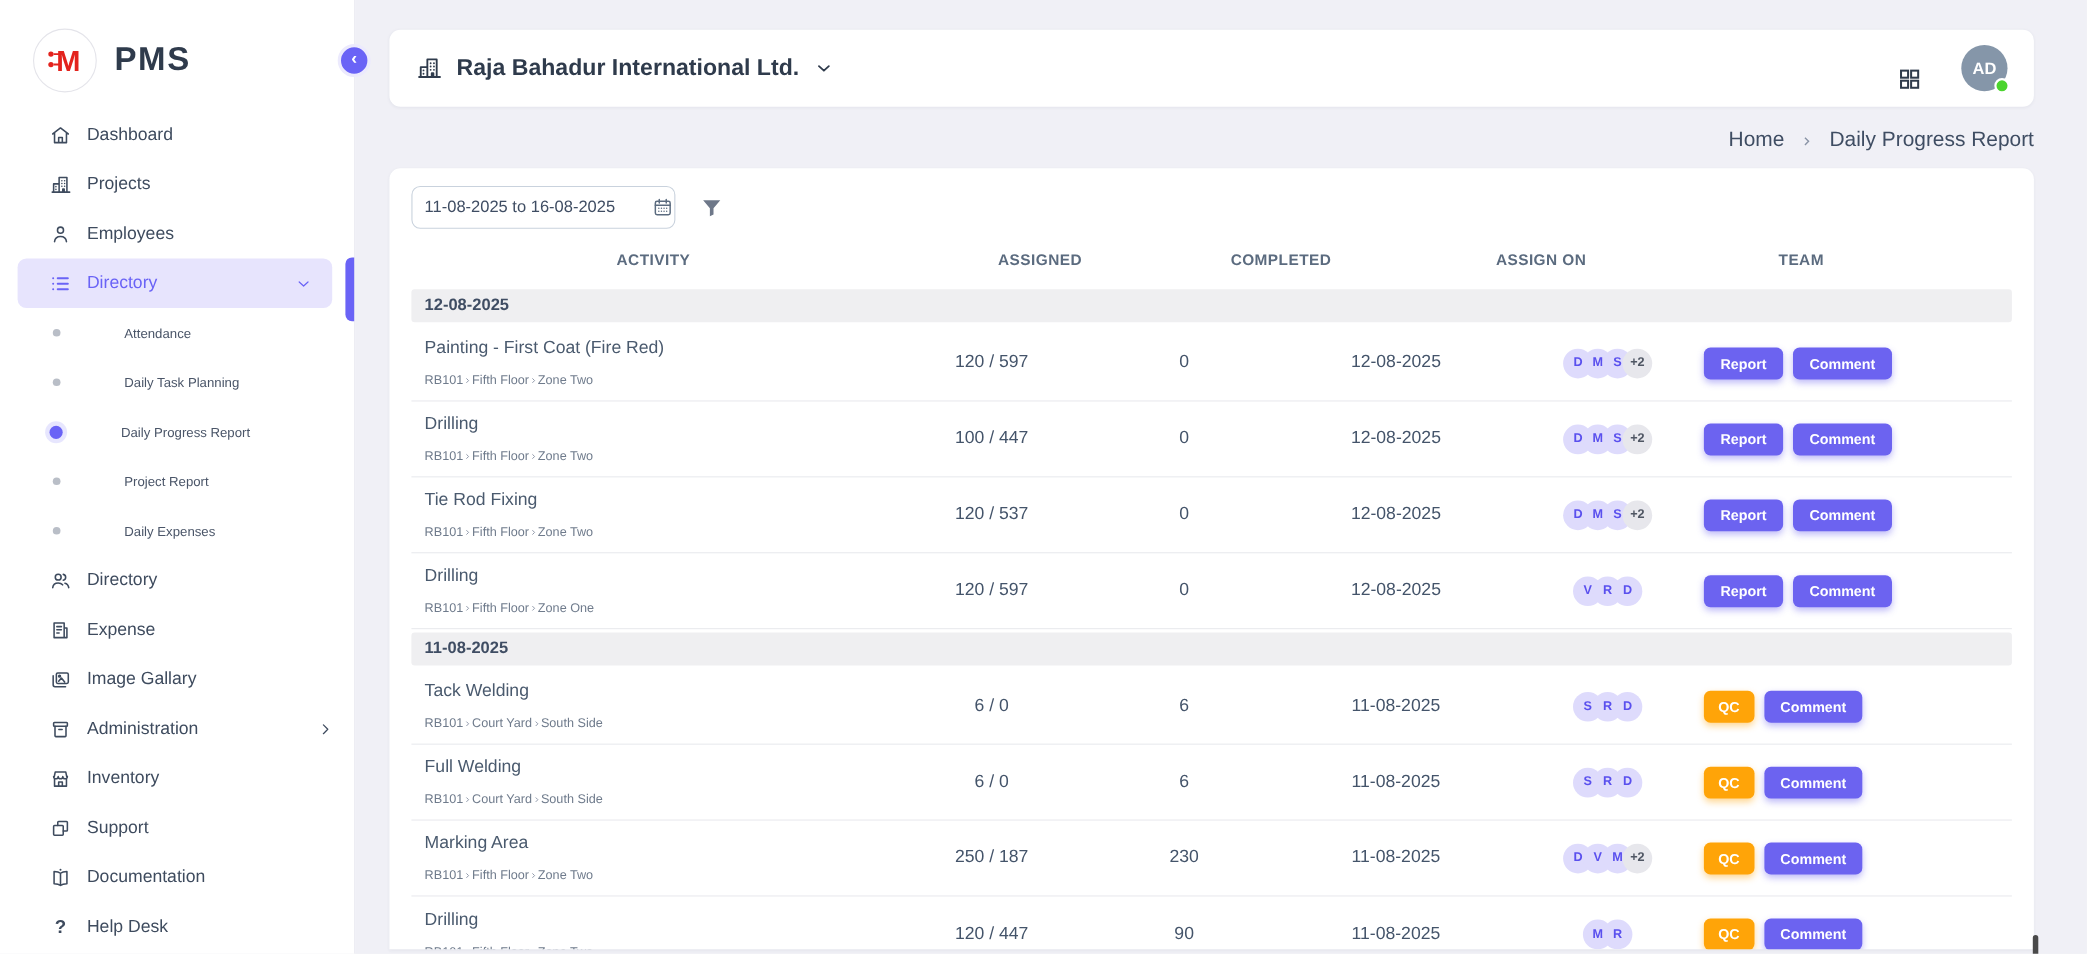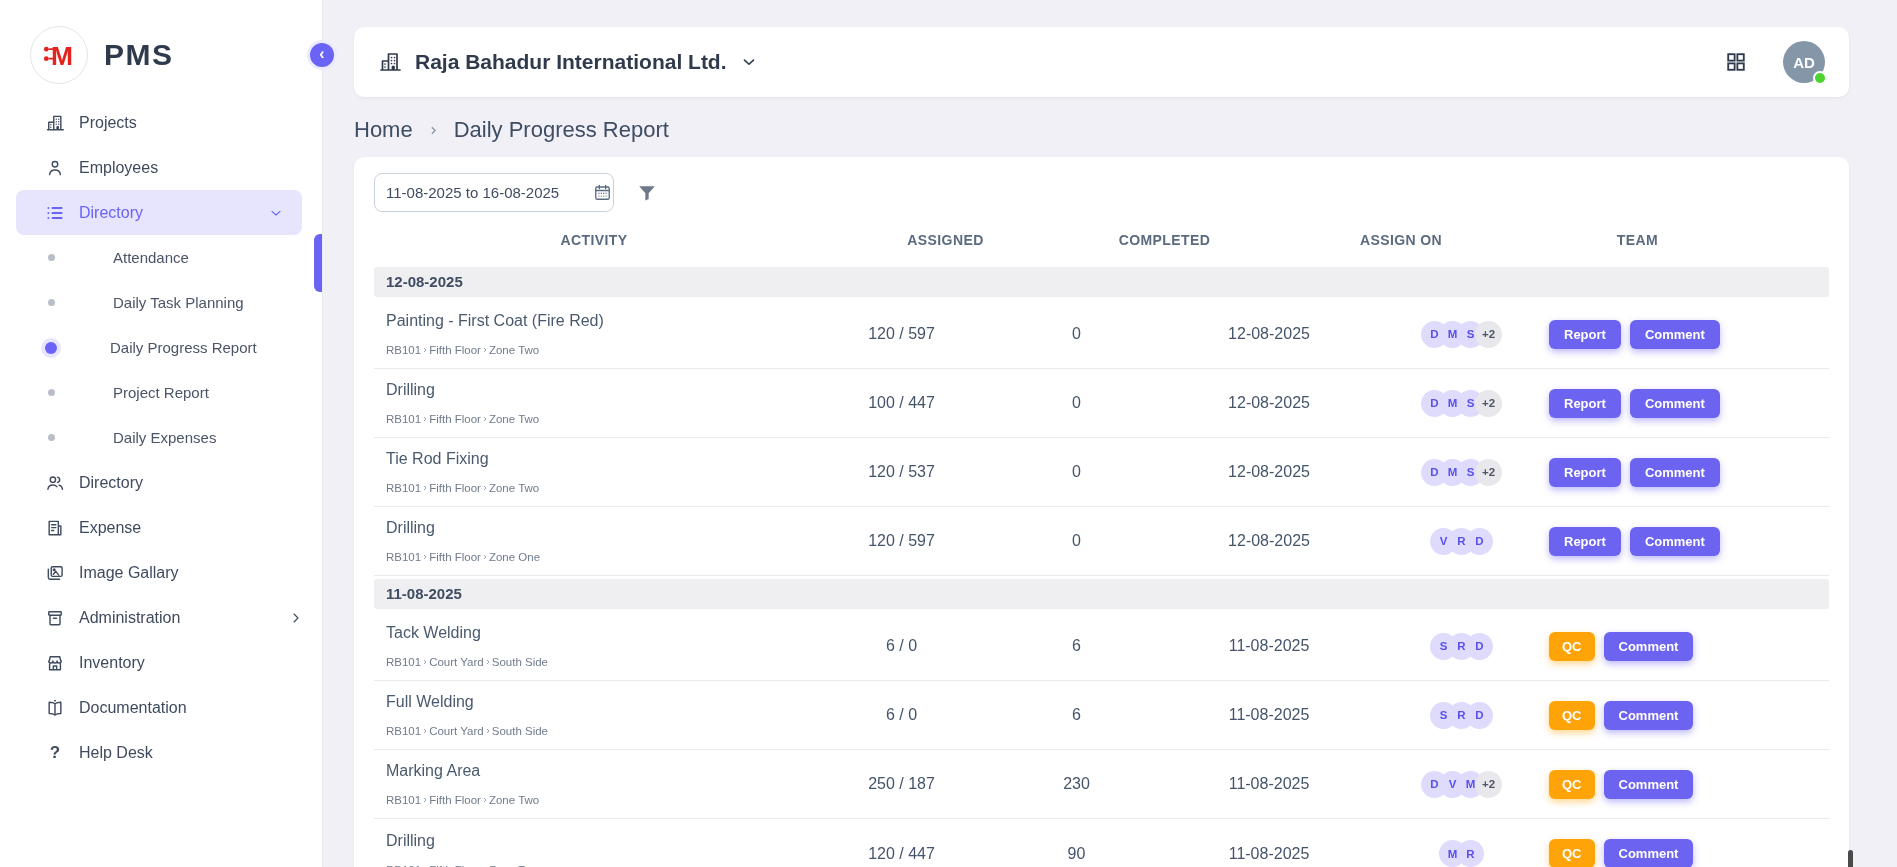--- a/index.html
+++ b/index.html
@@ -25,46 +25,46 @@
   .nav-item .lbl { flex:1; }
   .nav-item.active { background:#e7e4fd; border-radius:8px; margin:0 20px 0 16px;
     padding-left:29px; color:#6a63f6; }
   .nav-item.active .ic { stroke:#6a63f6; }
   .glyph-q { width:20px; text-align:center; font-size:17px; font-weight:700; color:#3e4b5e; flex:none; }
   .submenu-item { height:45px; display:flex; align-items:center; gap:0; cursor:pointer; }
   .submenu-bullet { width:7px; height:7px; border-radius:50%; background:#b9bec7;
     margin:0 0 0 48px; flex:none; }
   .submenu-item.active .submenu-bullet { width:12px; height:12px; background:#6a63f6;
     box-shadow:0 0 0 4px rgba(106,99,246,.16); margin-left:45px; }
-  .submenu-lbl { font-size:15px; color:#4a5568; margin-left:58px; }
+  .submenu-lbl { font-size:12px; color:#4a5568; margin-left:58px; }
   .submenu-item.active .submenu-lbl { margin-left:53px; }
   .active-bar { position:absolute; right:0; top:234px; width:8px; height:58px;
     background:#6a63f6; border-radius:6px 0 0 6px; }
   .collapse-btn { position:fixed; left:307px; top:40px; width:30px; height:30px;
     border-radius:50%; background:#6a63f6; border:3px solid #eceafd; color:#fff;
     display:flex; align-items:center; justify-content:center; font-size:16px;
     font-weight:700; cursor:pointer; z-index:9; line-height:1; padding-bottom:2px; }
 
   
   .main { margin-left:323px; position:relative; height:867px; }
   .header-card { margin:27px 48px 0 31px; height:70px; background:#fff;
     border-radius:10px; box-shadow:0 1px 3px rgba(40,50,80,.06);
     display:flex; align-items:center; padding:0 24px; }
   .company-sel { display:flex; align-items:center; gap:13px; cursor:pointer; }
   .company-name { font-size:21px; font-weight:700; color:#2f3b4c; }
-  .header-right { margin-left:auto; display:flex; align-items:center; gap:36px; }
+  .header-right { margin-left:auto; display:flex; align-items:flex-end; gap:36px; }
   .grid-ic { width:22px; height:22px; stroke:#2f3b4c; stroke-width:2; fill:none; cursor:pointer; }
   .avatar { position:relative; width:42px; height:42px; border-radius:50%;
     background:#8596a9; color:#fff; font-size:15px; font-weight:700;
     display:flex; align-items:center; justify-content:center; cursor:pointer; }
   .online-dot { position:absolute; right:-2px; bottom:-2px; width:14px; height:14px;
     border-radius:50%; background:#4bd42e; border:2.5px solid #fff; }
 
   .breadcrumb { margin:20px 48px 14px 31px; display:flex; align-items:center;
-    gap:14px; font-size:22px; color:#3f4d63; }
+    gap:14px; font-size:19px; color:#3f4d63;justify-content:flex-end; }
   .crumb-sep { stroke:#8a94a6; width:13px; height:13px; stroke-width:2.4; fill:none; }
 
   .content-card { margin:0 48px 0 31px; background:#fff;
     border-radius:10px 10px 0 0; box-shadow:0 1px 3px rgba(40,50,80,.05);
     padding:16px 20px 12px; height:710px; overflow:hidden; }
   .filter-row { display:flex; align-items:center; gap:22px; }
   .date-input { width:240px; height:39px; border:1.4px solid #c9d2dd; border-radius:8px;
     display:flex; align-items:center; padding:0 11px; gap:8px; background:#fff; }
   .date-input input { border:none; outline:none; flex:1; font-size:15px; color:#3f4d63;
     font-family:inherit; background:transparent; }
@@ -165,20 +165,26 @@
         <circle cx="6" cy="21.5" r="2.3" fill="#e3231d"></circle>
         <path d="M8.3 12.5h6M8.3 21.5h5" stroke="#e3231d" stroke-width="1.7" fill="none"></path>
         <text x="10.5" y="27" font-size="25" font-weight="bold" fill="#e3231d" font-family="Liberation Sans, sans-serif">M</text>
       </svg>
     </div>
     <span class="logo-text">PMS</span>
   </div>
   <nav class="nav" id="nav">
       <div class="nav-item">
         <svg class="ic">
+          <use href="#sym-home-icon"></use>
+        </svg>
+        <span class="lbl">Dashboard</span>
+      </div>
+      <div class="nav-item">
+        <svg class="ic">
           <use href="#sym-building-icon"></use>
         </svg>
         <span class="lbl">Projects</span>
       </div>
       <div class="nav-item">
         <svg class="ic">
           <use href="#sym-user-icon"></use>
         </svg>
         <span class="lbl">Employees</span>
       </div>
@@ -238,20 +244,26 @@
         <span class="lbl">Administration</span>
         <svg class="ic ic-sm">
           <use href="#sym-chevron-right-icon"></use>
         </svg>
       </div>
       <div class="nav-item">
         <svg class="ic">
           <use href="#sym-store-icon"></use>
         </svg>
         <span class="lbl">Inventory</span>
+      </div>
+      <div class="nav-item">
+        <svg class="ic">
+          <use href="#sym-layers-icon"></use>
+        </svg>
+        <span class="lbl">Support</span>
       </div>
       <div class="nav-item">
         <svg class="ic">
           <use href="#sym-book-icon"></use>
         </svg>
         <span class="lbl">Documentation</span>
       </div>
       <div class="nav-item">
         <span class="glyph-q">?</span>
         <span class="lbl">Help Desk</span>

